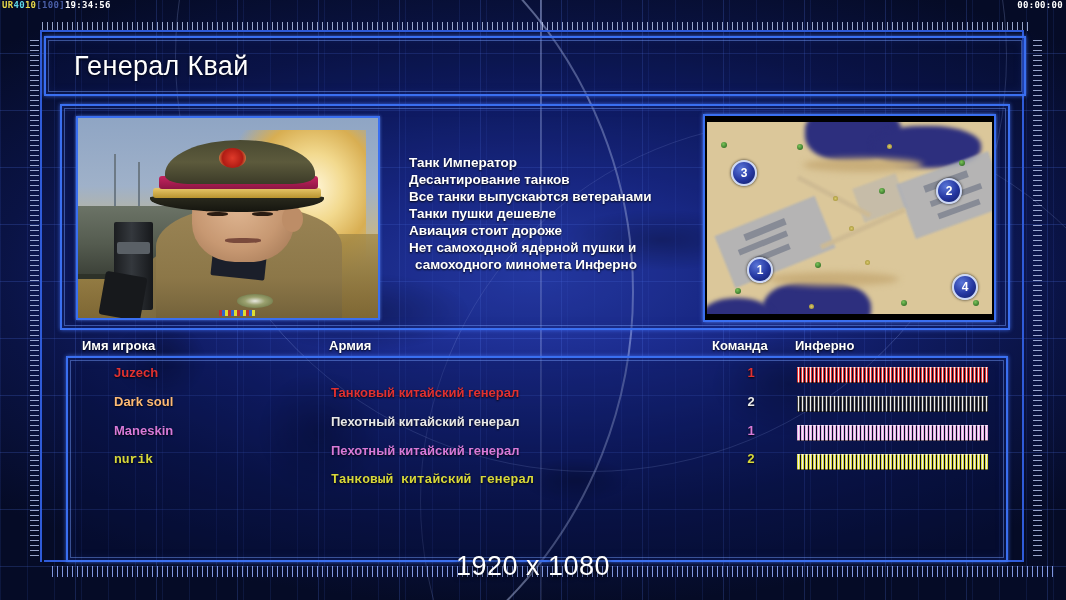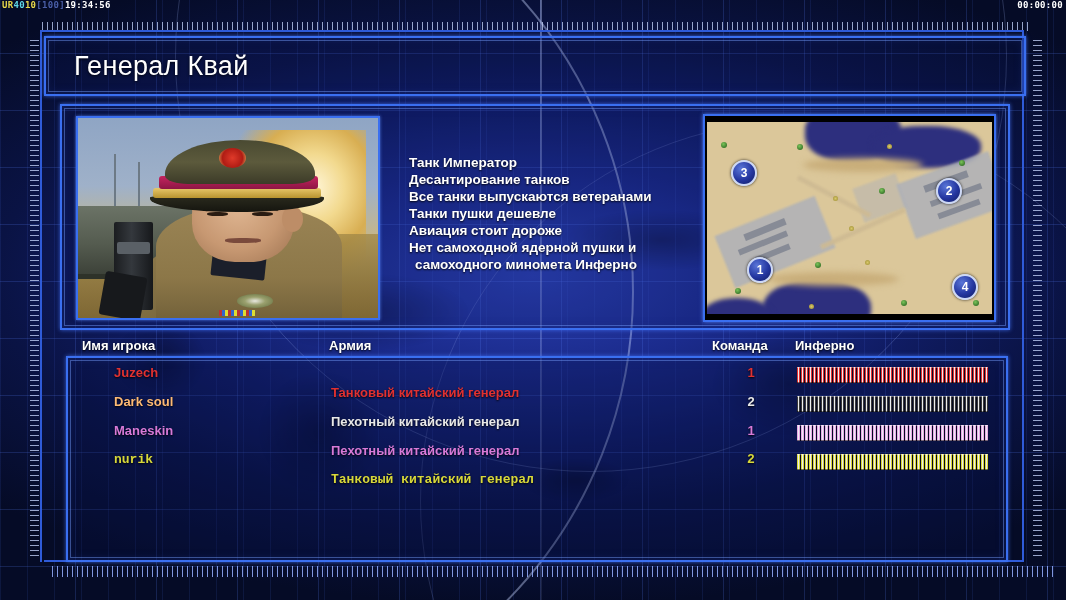--- a/index.html
+++ b/index.html
@@ -481,14 +481,15 @@
       <div class="bar" style="width: 191px; background: repeating-linear-gradient(to right, rgb(230, 168, 230) 0px, rgb(230, 168, 230) 1px, rgba(255, 255, 255, 0.92) 1px, rgba(255, 255, 255, 0.92) 2px, rgb(230, 168, 230) 2px, rgb(230, 168, 230) 3px, rgba(0, 0, 0, 0.55) 3px, rgba(0, 0, 0, 0.55) 4px);"></div>
     </div>
     <div class="row" style="top:91px;font-family:Liberation Mono, monospace;">
       <span class="nm" style="color: rgb(216, 216, 58);">nurik</span>
       <span class="ar" style="color: rgb(216, 216, 58);">Танковый китайский генерал</span>
       <span class="tm" style="color: rgb(216, 216, 58);">2</span>
       <div class="bar" style="width: 191px; background: repeating-linear-gradient(to right, rgb(216, 216, 58) 0px, rgb(216, 216, 58) 1px, rgba(255, 255, 255, 0.92) 1px, rgba(255, 255, 255, 0.92) 2px, rgb(216, 216, 58) 2px, rgb(216, 216, 58) 3px, rgba(0, 0, 0, 0.55) 3px, rgba(0, 0, 0, 0.55) 4px);"></div>
     </div>
   </div>
 
+  <div id="resolution">1920 x 1080</div>
 
 </div>
 
 </body></html>

